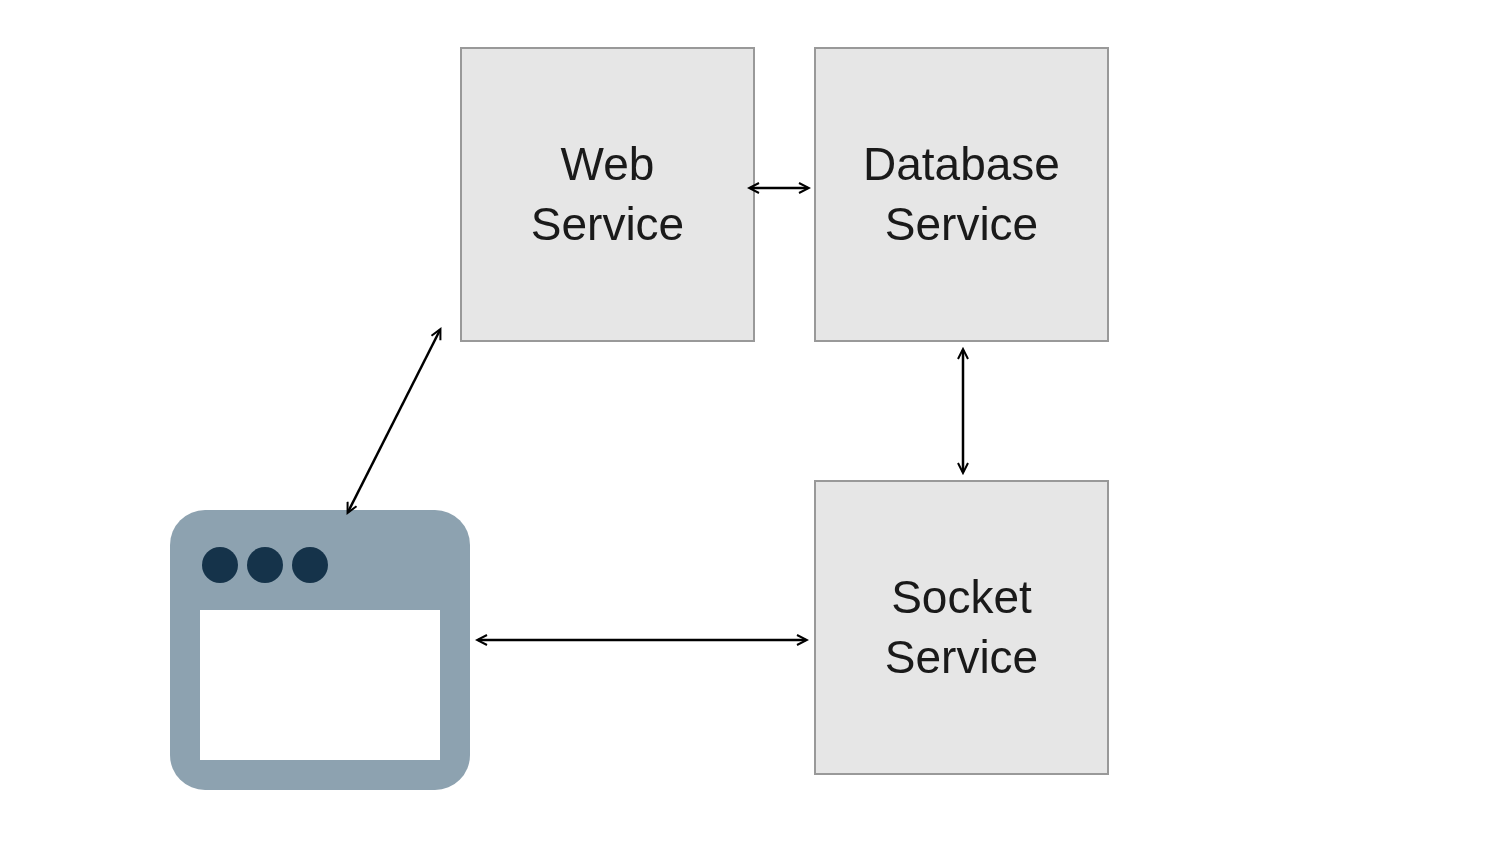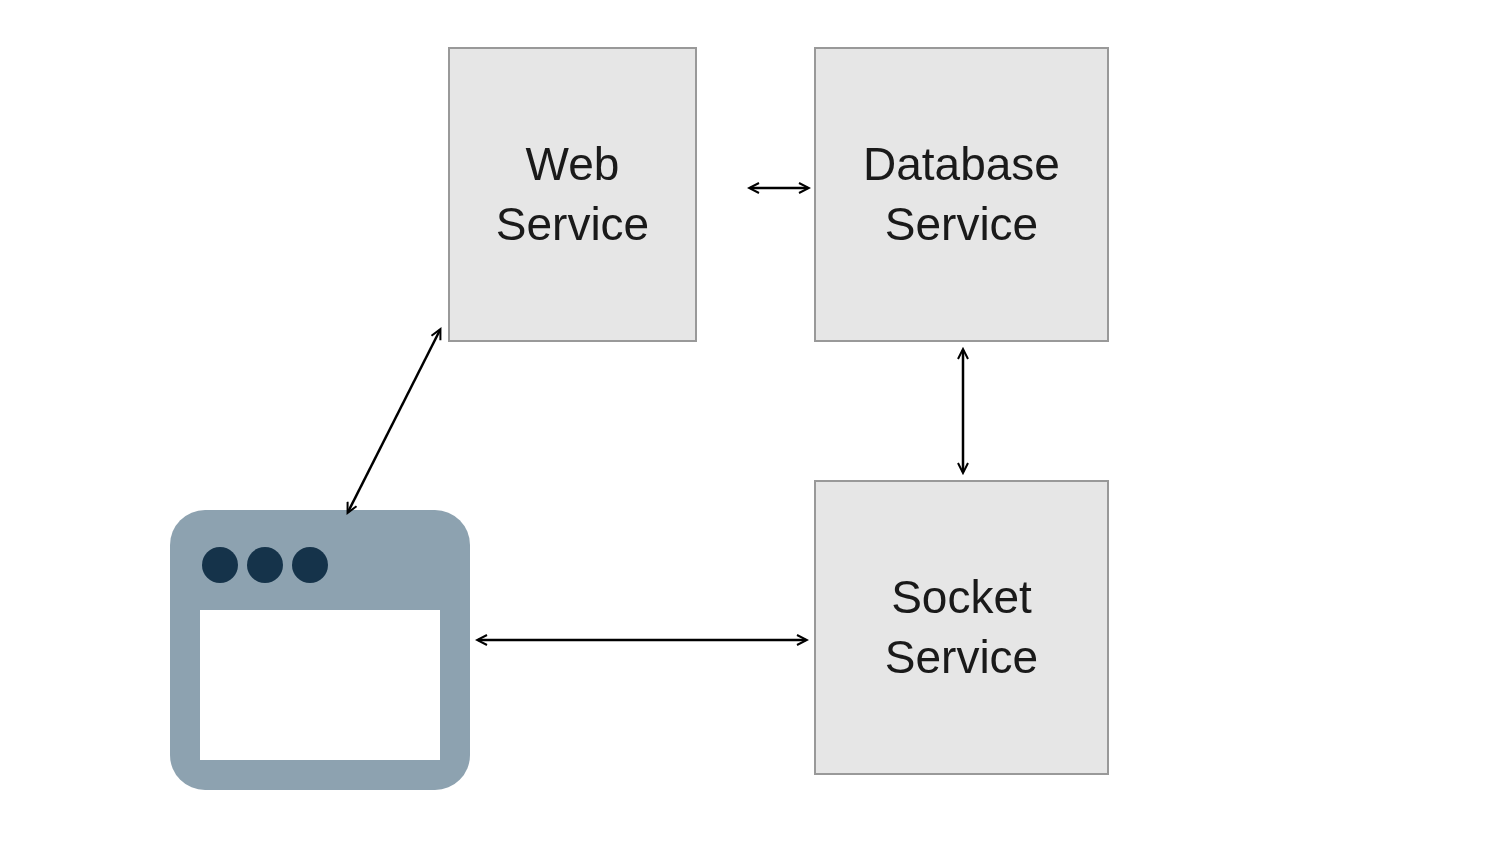--- a/index.html
+++ b/index.html
@@ -25,23 +25,23 @@
       border: 2px solid #999999;
       display: flex;
       align-items: center;
       justify-content: center;
       text-align: center;
       font-size: 46px;
       color: #1a1a1a;
       line-height: 1.3;
     }
     .box-web {
-      left: 448px;
+      left: 460px;
       top: 47px;
-      width: 249px;
+      width: 295px;
       height: 295px;
     }
     .box-db {
       left: 814px;
       top: 47px;
       width: 295px;
       height: 295px;
     }
     .box-socket {
       left: 814px;

